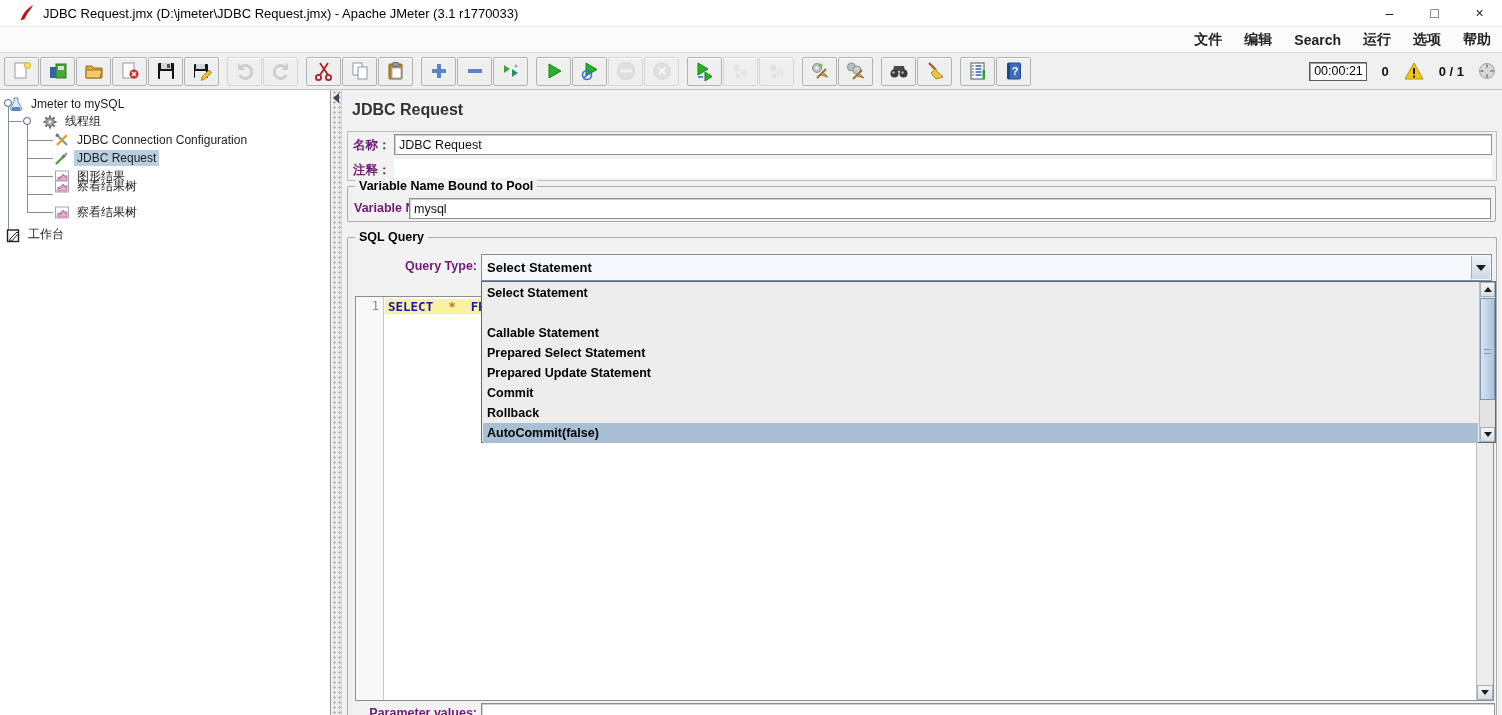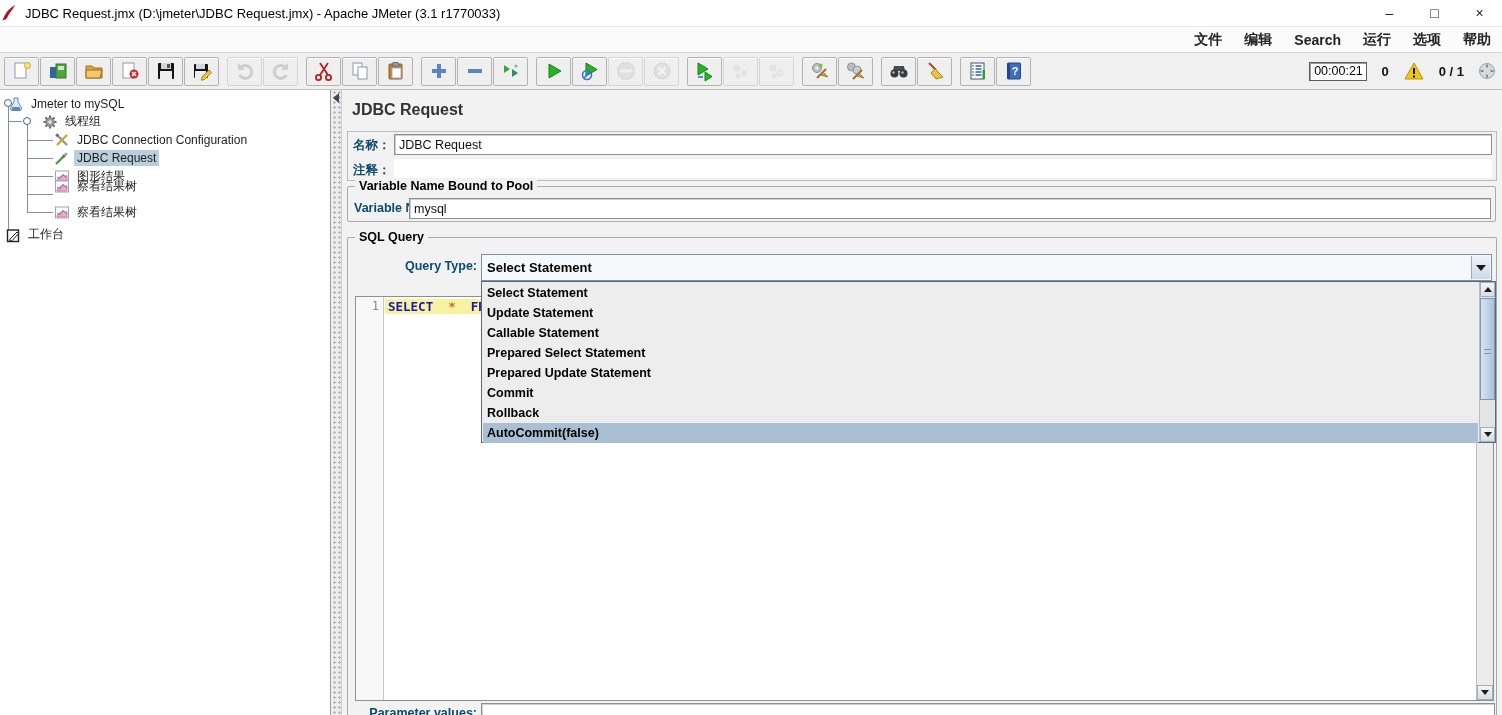--- a/index.html
+++ b/index.html
@@ -1,21 +1,21 @@
 <!DOCTYPE html>
 <html><head>
 <meta charset="utf-8">
 <style>
   * { box-sizing: border-box; margin: 0; padding: 0; }
   html,body { width:1502px; height:715px; overflow:hidden; }
   body { font-family: "Liberation Sans", sans-serif; font-size: 12px; color:#111; background:#fff; }
   .app { position:relative; width:1502px; height:715px; background:#fff; }
 
   
-  .titlebar { height:27px; background:#fff; display:flex; align-items:center; padding-left:0; border-bottom:1px solid #e8e8e8;}
+  .titlebar { height:27px; background:#fff; display:flex; align-items:center; padding-left:18px; border-bottom:1px solid #e8e8e8;}
   .titlebar .app-icon { width:18px; height:18px; margin-right:7px; }
   .titlebar .title { font-size:13px; color:#000; }
   .win-controls { margin-left:auto; display:flex; height:100%; }
   .win-btn { width:45px; height:100%; display:flex; align-items:center; justify-content:center; font-size:14px; color:#222; }
 
   
   .menubar { height:26px; background:#fbfbfb; display:flex; align-items:center; padding-left:6px; border-bottom:1px solid #d9d9d9;justify-content:flex-end; }
   .menu-item { padding:0 11px; font-weight:bold; font-size:14px; color:#222; height:100%; display:flex; align-items:center; }
 
   
@@ -43,21 +43,21 @@
   
   .splitter { position:absolute; left:332px; top:0; width:10px; height:625px; background:#ededed;
     background-image: radial-gradient(#b5b5b5 1px, transparent 1.2px); background-size:5px 5px; border-right:1px solid #cfcfcf; }
   .splitter .one-touch { position:absolute; left:1px; top:3px; width:0; height:0; border-top:5px solid transparent; border-bottom:5px solid transparent; border-right:6px solid #3a4a5a; }
 
   
   .main { position:absolute; left:342px; top:0; right:0; height:625px; background:#f2f2f2; }
   .page-title { position:absolute; left:10px; top:11px; font-size:16px; font-weight:bold; color:#333; }
 
   .name-box { position:absolute; left:5px; right:5px; top:41px; height:50px; border:1px solid #bcbcbc; background:#f2f2f2; }
-  .fld-label { font-weight:bold; font-size:12.5px; color:#0c4a6e; white-space:nowrap; }
+  .fld-label { font-weight:bold; font-size:12.5px; color:#701a75; white-space:nowrap; }
   .txt-input { background:#fff; border:1px solid #8f8f8f; box-shadow: inset 1px 1px 0 #cfcfcf; font-size:12.5px; color:#111; display:flex; align-items:center; padding-left:4px; overflow:hidden; white-space:nowrap; }
   .name-row1-label { position:absolute; left:5px; top:5px; }
   .name-row1-input { position:absolute; left:46px; right:4px; top:2px; height:21px; }
   .name-row2-label { position:absolute; left:5px; top:30px; }
   .name-row2-input { position:absolute; left:46px; right:4px; top:27px; height:19px; background:#fff; }
 
   .group { position:absolute; border:1px solid #ababab; border-radius:2px; }
   .legend { position:absolute; top:-8px; left:7px; background:#f2f2f2; padding:0 4px; font-weight:bold; font-size:12.5px; color:#000; }
   .pool-group { left:5px; right:6px; top:96px; height:36px; }
   .pool-label { position:absolute; left:6px; top:14px; }
@@ -478,21 +478,20 @@
         </div>
 
         <span class="fld-label param-label">Parameter values:</span>
         <div class="txt-input param-input">
             <span></span>
           </div>
       </div>
 
       <div class="popup">
         <div class="dd-row" style="top:1px;">Select Statement</div>
-        <div class="dd-row" style="top:21px;">Update Statement</div>
         <div class="dd-row" style="top:41px;">Callable Statement</div>
         <div class="dd-row" style="top:61px;">Prepared Select Statement</div>
         <div class="dd-row" style="top:81px;">Prepared Update Statement</div>
         <div class="dd-row" style="top:101px;">Commit</div>
         <div class="dd-row" style="top:121px;">Rollback</div>
         <div class="dd-row hl" style="top:141px;">AutoCommit(false)</div>
         <div class="pp-sb">
           <div class="sb-btn" style="top:0;">
               <div class="arr-up"></div>
             </div>

